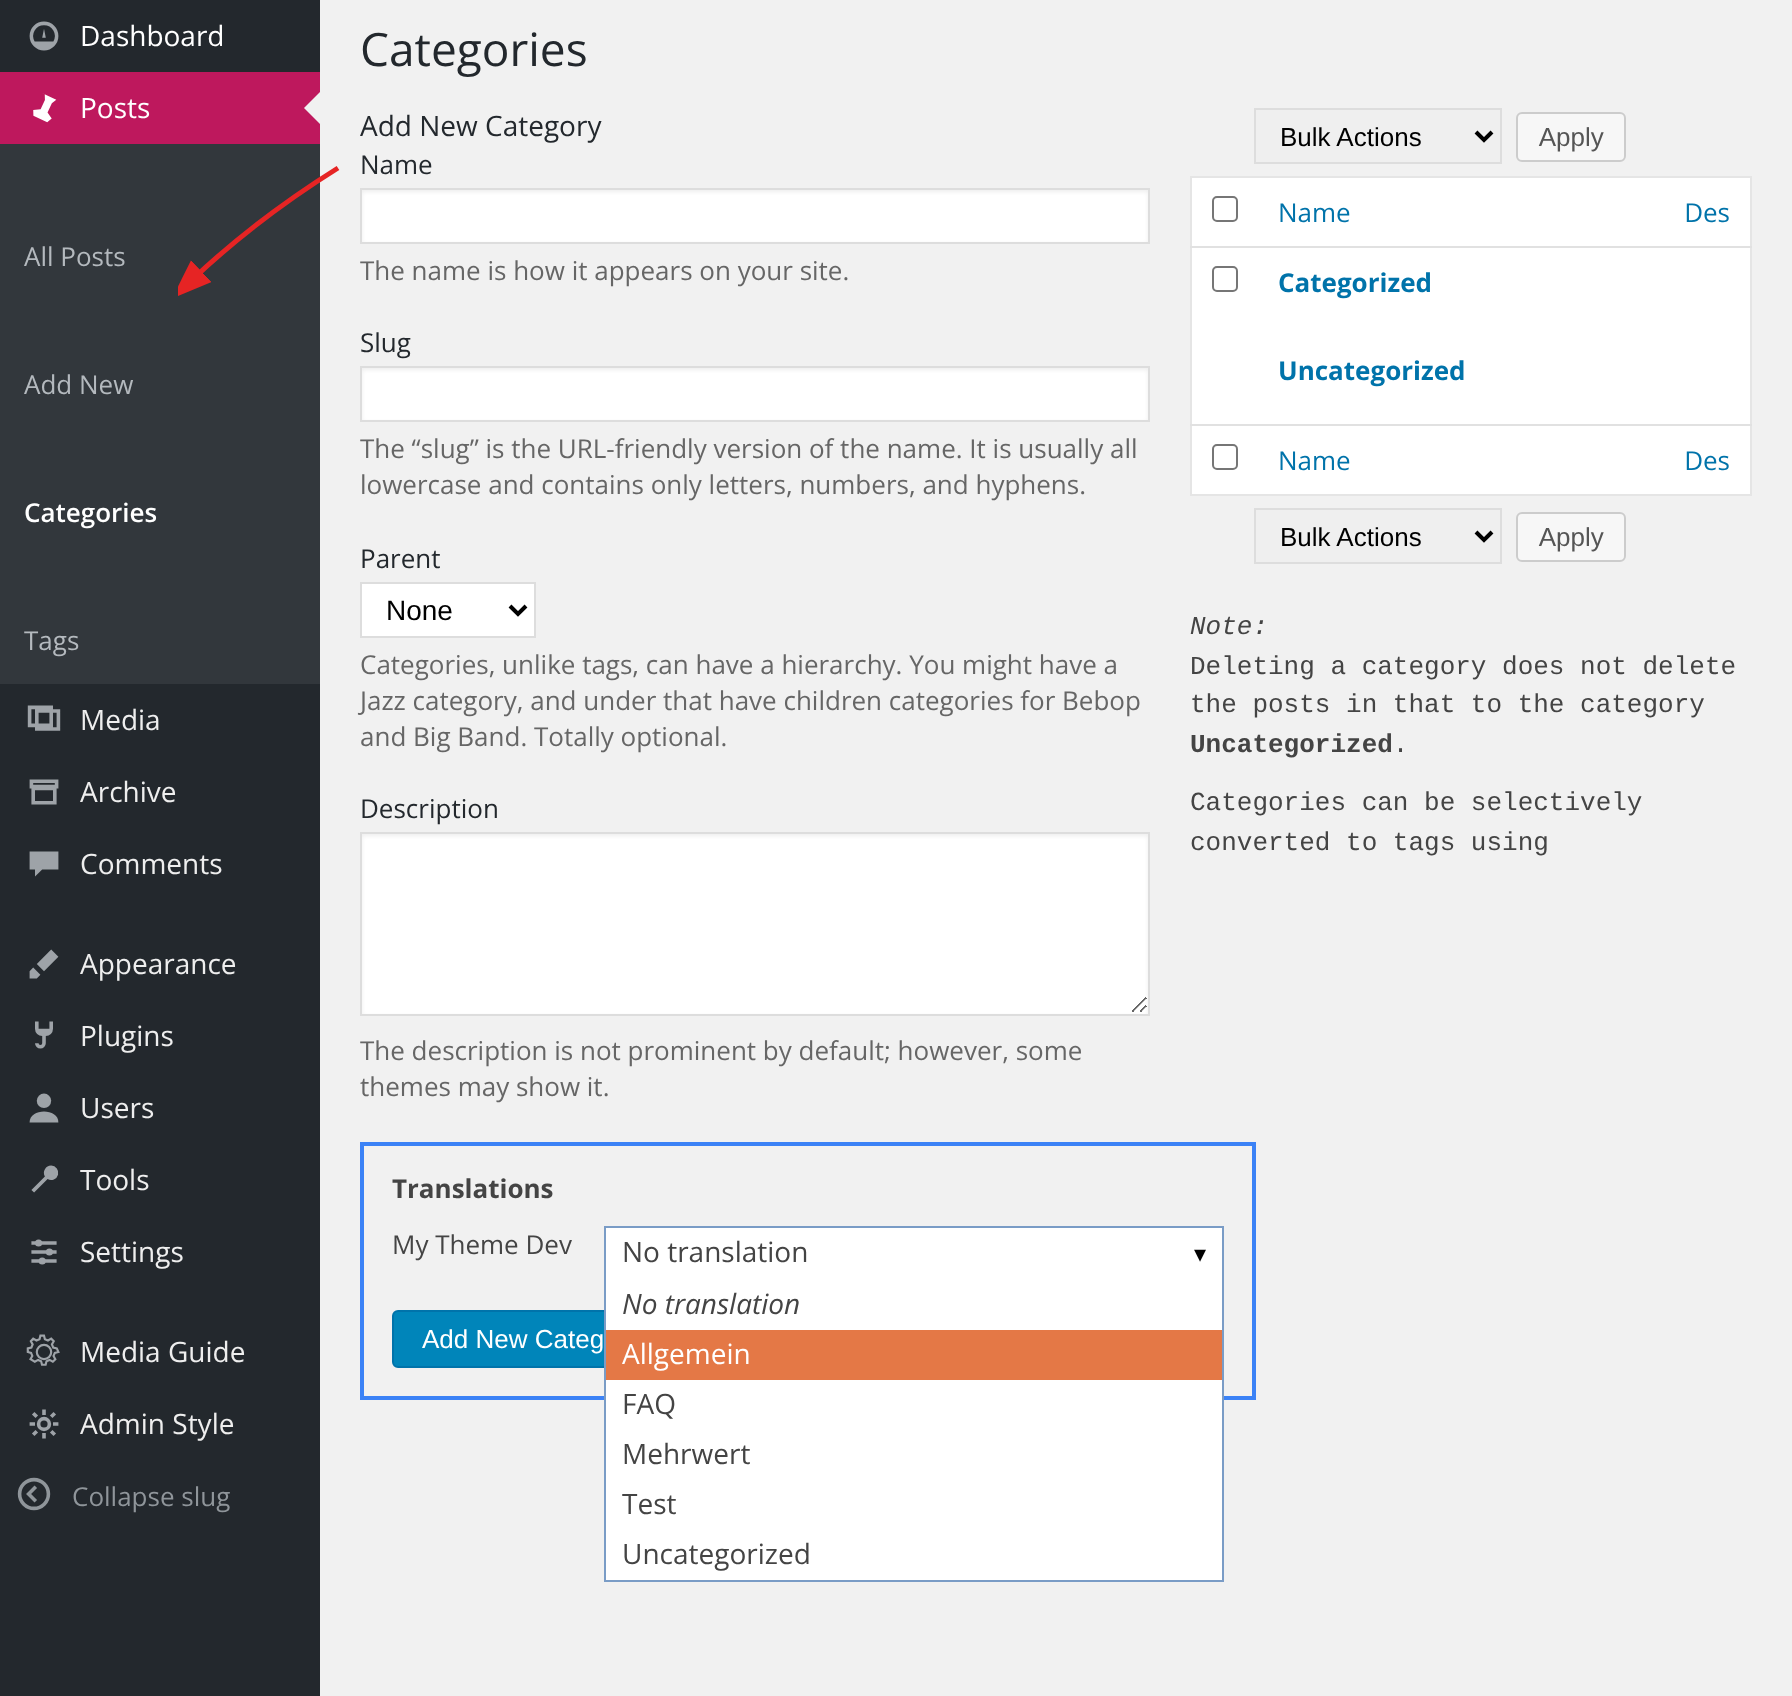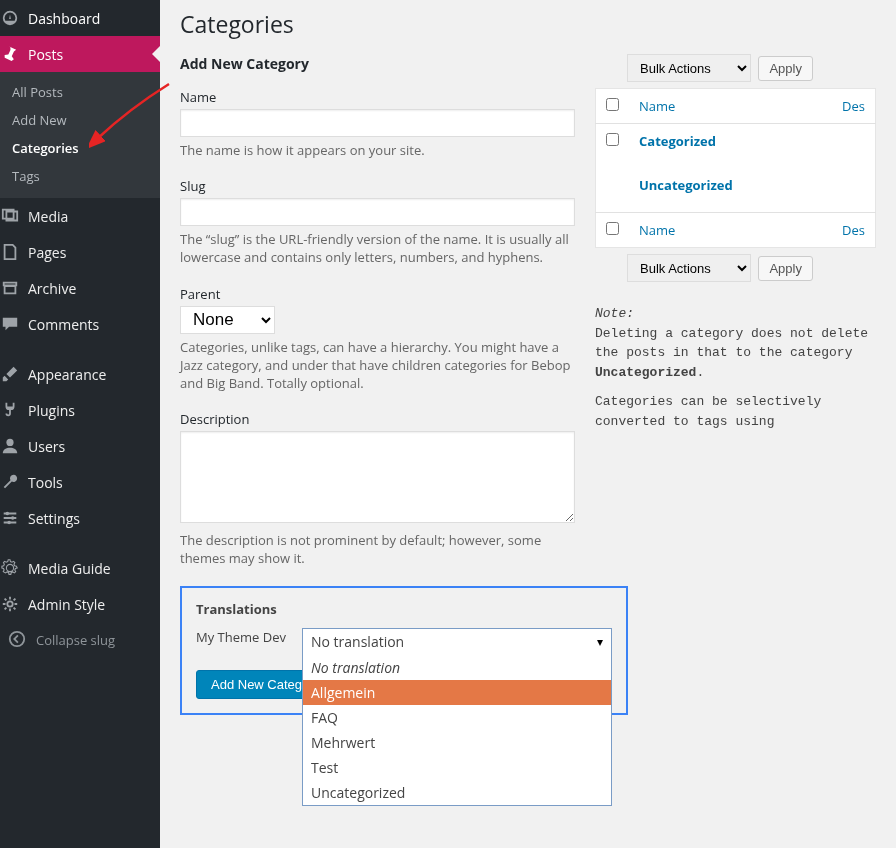--- a/index.html
+++ b/index.html
@@ -1,42 +1,42 @@
 <!DOCTYPE html>
 <html><head>
 <meta charset="utf-8">
 <style>
   * { box-sizing: border-box; margin: 0; padding: 0; }
   body { font-family: "Open Sans", -apple-system, sans-serif; font-size: 13px; color: #444; background: #f1f1f1; width: 896px; height: 848px; overflow: hidden; position: relative; }
   .wrap { display: flex; height: 100%; }
   .sidebar { width: 160px; background: #23282d; color: #eee; flex-shrink: 0; }
-  .menu-item { display: flex; align-items: center; padding: 8px 0; color: #eee; font-size: 14px; cursor: pointer; }
+  .menu-item { display: flex; align-items: center; padding: 8px 12px; color: #eee; font-size: 14px; cursor: pointer; }
   .menu-item .icn { width: 20px; height: 20px; margin-right: 8px; display: inline-flex; align-items: center; justify-content: center; color: #9ea3a8; }
   .menu-item.top { color: #fff; }
   .menu-item.current { background: #be185d; color: #fff; position: relative; }
   .menu-item.current .icn { color: #fff; }
   .menu-item.current::after { content: ""; position: absolute; right: 0; top: 50%; transform: translateY(-50%); border: 8px solid transparent; border-right-color: #f1f1f1; }
   .submenu { background: #32373c; padding: 6px 0 8px; }
-  .submenu a { display: block; padding: 5px 12px; color: #b4b9be; font-size: 13px; cursor: pointer; }
+  .submenu a { display: block; padding: 5px 12px; color: #b4b9be; font-size: 13px; cursor: pointer; margin-top: 36px; }
   .submenu a.active { color: #fff; font-weight: 600; }
   .collapse { color: #8f959a; display:flex; align-items:center; padding: 8px; font-size:13px; cursor:pointer;}
   .collapse .icn { width:20px; height:20px; margin-right:8px; color:#8f959a;}
   svg { width: 18px; height: 18px; fill: currentColor; }
 
   .main { flex: 1; padding: 0 20px 20px; overflow: hidden; position: relative; }
   h1.page-title { font-size: 23px; font-weight: 400; color: #23282d; padding: 8px 0 14px; }
   .cols { display: flex; gap: 20px; }
   .col-left { width: 395px; }
   .col-right { flex: 1; }
-  h2.form-title { font-size: 14px; font-weight: 700; color: #23282d; margin-bottom: 15px; }
+  h2.form-title { font-size: 14px; font-weight: 400; color: #23282d; margin-bottom: 0; }
   .form-field { margin-bottom: 18px; }
   .form-field label { display: block; font-size: 13px; color: #23282d; margin-bottom: 3px; }
   .form-field input[type=text], .form-field textarea { width: 100%; border: 1px solid #ddd; background: #fff; padding: 5px 8px; font-size: 14px; box-shadow: inset 0 1px 2px rgba(0,0,0,.07);}
   .form-field textarea { height: 92px; resize: both; }
-  .form-field select.parent { border:1px solid #ddd; background:#fff; padding:2px 24px 2px 8px; height:28px; font-size:17px;}
+  .form-field select.parent { border:1px solid #ddd; background:#fff; padding:2px 24px 2px 8px; height:28px; font-size:14px;}
   .help { color: #666; font-size: 13px; margin-top: 4px; line-height: 1.4; }
 
   .bulk-row { margin-bottom: 6px; padding-left: 32px; }
   .bulk-select { border:1px solid #ddd; background:#efefef; padding: 3px 22px 3px 8px; font-size:13px; height:28px;}
   .btn { border:1px solid #ccc; background:#f7f7f7; color:#555; padding: 4px 10px; font-size:13px; cursor:pointer; border-radius:3px; margin-left:4px;}
   table.cat { width: 100%; border-collapse: collapse; border: 1px solid #e5e5e5; background:#fff; }
   table.cat th, table.cat td { text-align:left; padding: 8px 10px; }
   table.cat thead th, table.cat tfoot th { border-bottom:1px solid #e1e1e1; font-weight:400; }
   table.cat tfoot th { border-top:1px solid #e1e1e1; border-bottom:none;}
   table.cat th.cb, table.cat td.cb { width: 24px; }
@@ -88,28 +88,20 @@
       <a class="active">Categories</a>
       <a>Tags</a>
     </div>
     <div class="menu-item">
       <span class="icn">
           <svg viewBox="0 0 20 20">
             <path d="M2 3h12v10H2z M6 5h12v10H6z" fill="none" stroke="currentColor" stroke-width="2"></path>
           </svg>
         </span>
       <span>Media</span>
-    </div>
-    <div class="menu-item">
-      <span class="icn">
-          <svg viewBox="0 0 20 20">
-            <path d="M4 2h9l3 3v13H4z" fill="none" stroke="currentColor" stroke-width="2"></path>
-          </svg>
-        </span>
-      <span>Pages</span>
     </div>
     <div class="menu-item">
       <span class="icn">
           <svg viewBox="0 0 20 20">
             <path d="M3 4h14v3H3zM4 8h12v8H4z" fill="none" stroke="currentColor" stroke-width="2"></path>
           </svg>
         </span>
       <span>Archive</span>
     </div>
     <div class="menu-item">

